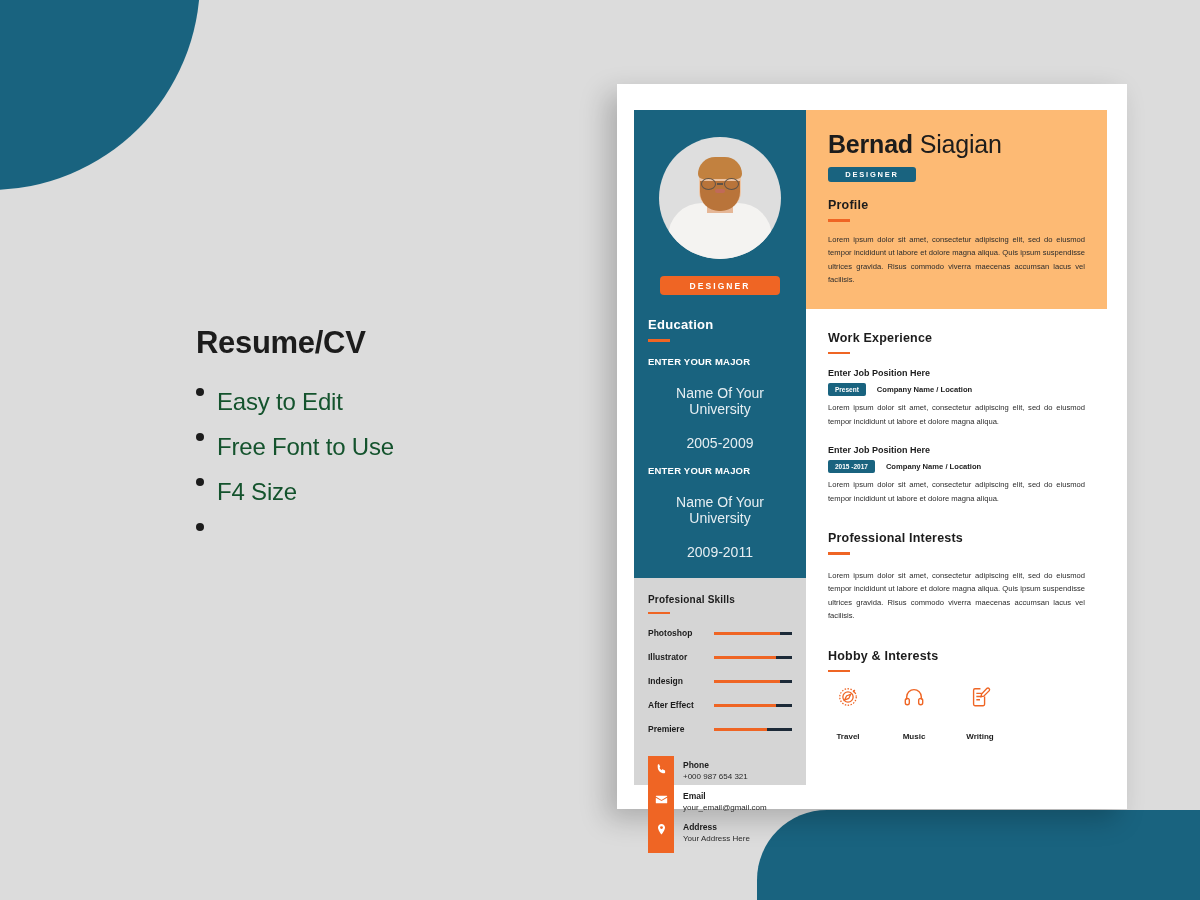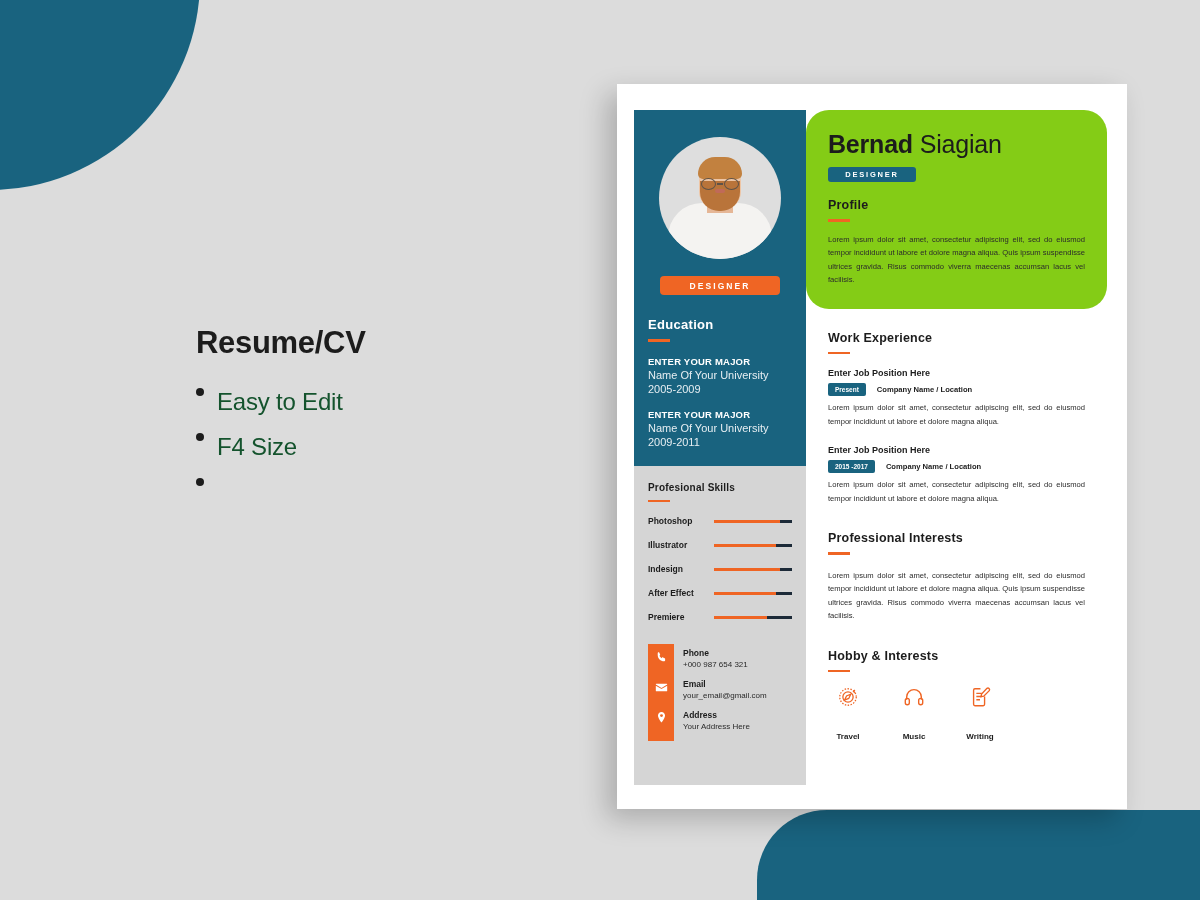--- a/index.html
+++ b/index.html
@@ -203,22 +203,23 @@
 
   .edu-entry { margin-top: 14px; }
   .edu-major {
     color: #ffffff;
     font-size: 9.5px;
     font-weight: bold;
     letter-spacing: 0.2px;
   }
   .edu-uni, .edu-year {
     color: #e6eef2;
-    font-size: 11px;
-    margin-top: 2px;
+    font-size: 14px;
+    margin-top: 18px;
+    text-align: center;
   }
 
   
   .cv-left-grey { padding: 16px 14px 0 14px; }
   .sect-title-dark {
     color: #1c1c1c;
     font-size: 10px;
     font-weight: bold;
     letter-spacing: 0.2px;
   }
@@ -272,23 +273,22 @@
   }
   .c-value {
     font-size: 8px;
     color: #2a2a2a;
     margin-top: 2px;
   }
 
   
   .cv-right { flex: 1; position: relative; }
   .cv-head-block {
-    background: #84cc16;
+    background: #fdba74;
     padding: 20px 22px 22px 22px;
-    border-radius: 23px;
   }
   .name-line {
     font-size: 25px;
     color: #1c1c1c;
     letter-spacing: -0.2px;
     white-space: nowrap;
   }
   .name-first { font-weight: bold; }
   .name-last { font-weight: normal; }
   .designer-pill-teal {
@@ -370,20 +370,24 @@
 
 <div class="bg-circle-tl"></div>
 <div class="bg-shape-br"></div>
 
 <div class="left-panel">
   <div class="left-title">Resume/CV</div>
   <ul class="feature-list">
     <li class="feature-item">
       <span class="bullet"></span>
       <span>Easy to Edit</span>
+    </li>
+    <li class="feature-item">
+      <span class="bullet"></span>
+      <span>Free Font to Use</span>
     </li>
     <li class="feature-item">
       <span class="bullet"></span>
       <span>F4 Size</span>
     </li>
     <li class="feature-item">
       <span class="bullet"></span>
     </li>
   </ul>
 </div>

